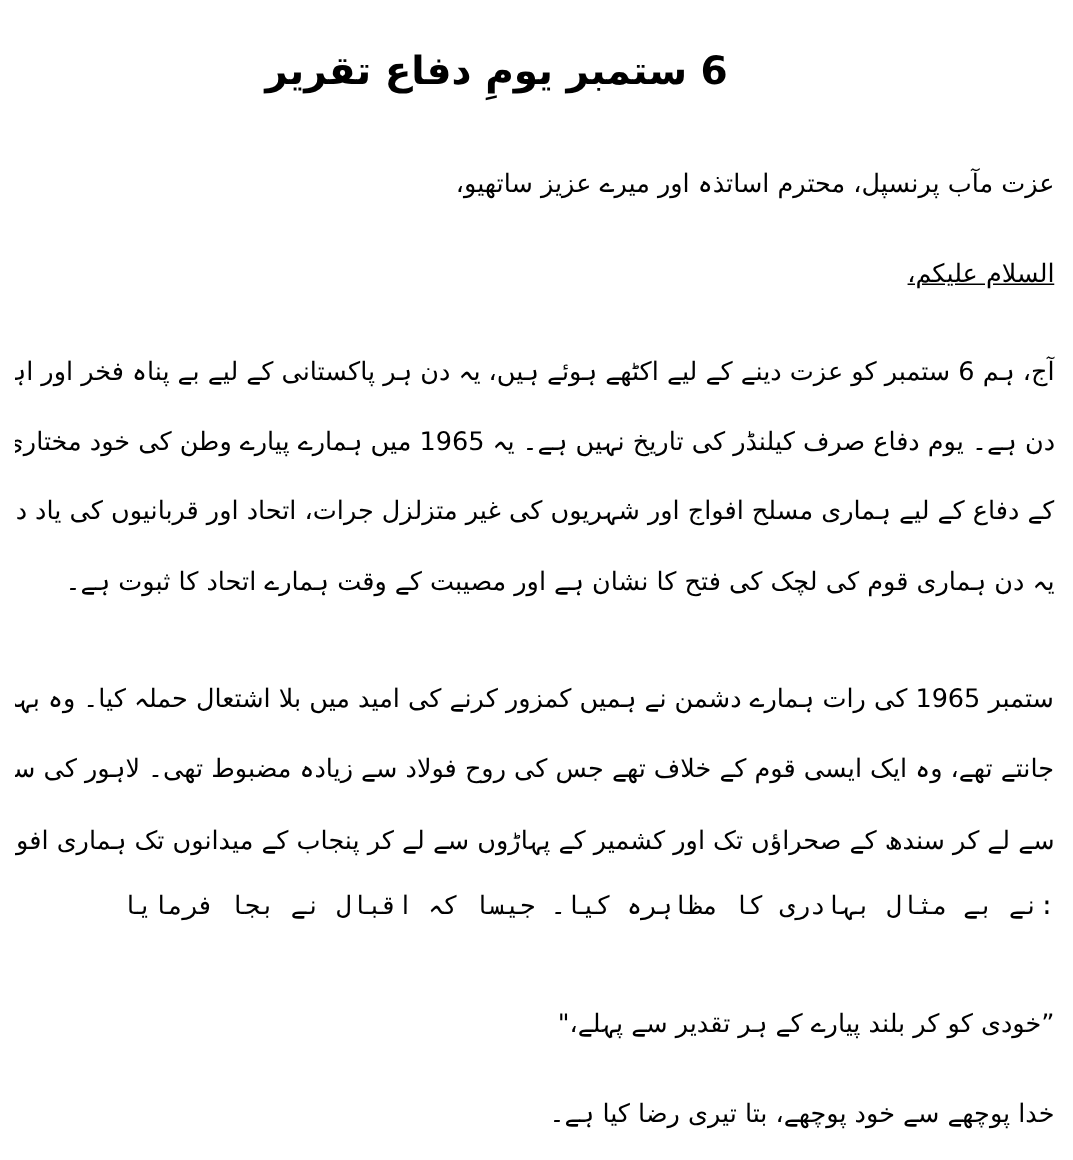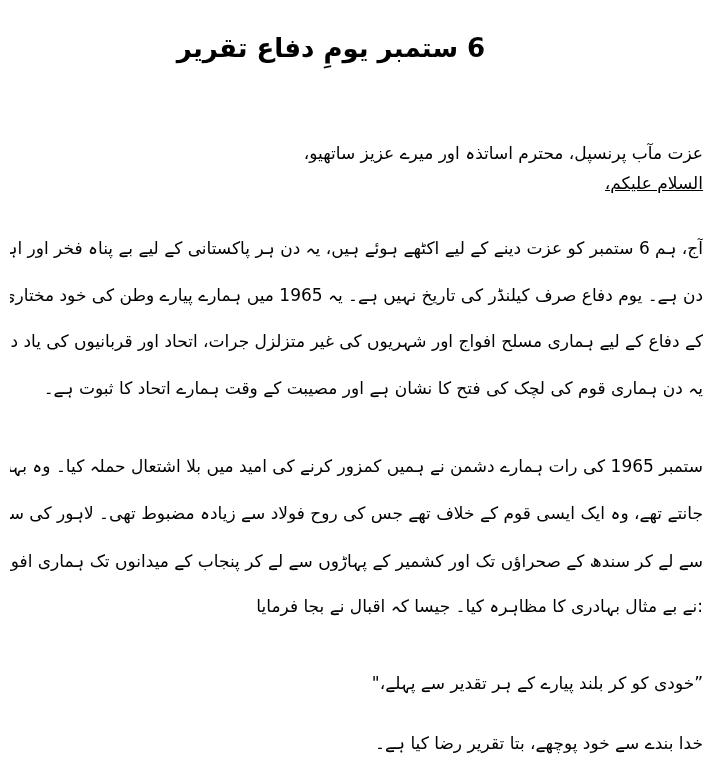--- a/index.html
+++ b/index.html
@@ -48,34 +48,34 @@
       text-align-last: justify;
     }
     .short { left: auto; }
   </style>
 </head>
 <body>
 
 <div class="page">
   <div class="title">6 ستمبر یومِ دفاع تقریر</div>
 
-  <div class="line short" style="top:108px;margin-top:30px;">عزت مآب پرنسپل، محترم اساتذہ اور میرے عزیز ساتھیو،</div>
+  <div class="line short" style="top:108px;">عزت مآب پرنسپل، محترم اساتذہ اور میرے عزیز ساتھیو،</div>
   <div class="line short" style="top:168px;text-decoration:underline;">السلام علیکم،</div>
 
   <div>
     <div class="line justify" style="top:233px;">آج، ہم 6 ستمبر کو عزت دینے کے لیے اکٹھے ہوئے ہیں، یہ دن ہر پاکستانی کے لیے بے پناہ فخر اور اہمیت کا</div>
     <div class="line justify" style="top:280px;">دن ہے۔ یوم دفاع صرف کیلنڈر کی تاریخ نہیں ہے۔ یہ 1965 میں ہمارے پیارے وطن کی خود مختاری</div>
     <div class="line justify" style="top:326px;">کے دفاع کے لیے ہماری مسلح افواج اور شہریوں کی غیر متزلزل جرات، اتحاد اور قربانیوں کی یاد دہانی ہے۔</div>
     <div class="line short" style="top:373px;text-align:center;">یہ دن ہماری قوم کی لچک کی فتح کا نشان ہے اور مصیبت کے وقت ہمارے اتحاد کا ثبوت ہے۔</div>
   </div>
 
   <div>
     <div class="line justify" style="top:451px;">ستمبر 1965 کی رات ہمارے دشمن نے ہمیں کمزور کرنے کی امید میں بلا اشتعال حملہ کیا۔ وہ بہت کم 6</div>
     <div class="line justify" style="top:498px;">جانتے تھے، وہ ایک ایسی قوم کے خلاف تھے جس کی روح فولاد سے زیادہ مضبوط تھی۔ لاہور کی سرحدوں</div>
     <div class="line justify" style="top:546px;">سے لے کر سندھ کے صحراؤں تک اور کشمیر کے پہاڑوں سے لے کر پنجاب کے میدانوں تک ہماری افواج</div>
-    <div class="line short" style="top:591px;">:نے بے مثال بہادری کا مظاہرہ کیا۔ جیسا کہ اقبال نے بجا فرمایا</div>
+    <div class="line short" style="top:591px;font-family:Liberation Mono, monospace;">:نے بے مثال بہادری کا مظاہرہ کیا۔ جیسا کہ اقبال نے بجا فرمایا</div>
   </div>
 
   <div>
     <div class="line short" style="top:668px;">”خودی کو کر بلند پیارے کے ہر تقدیر سے پہلے،"</div>
-    <div class="line short" style="top:728px;">خدا بندے سے خود پوچھے، بتا تقریر رضا کیا ہے۔</div>
+    <div class="line short" style="top:728px;">خدا پوچھے سے خود پوچھے، بتا تیری رضا کیا ہے۔</div>
   </div>
 </div>
 
 </body></html>

